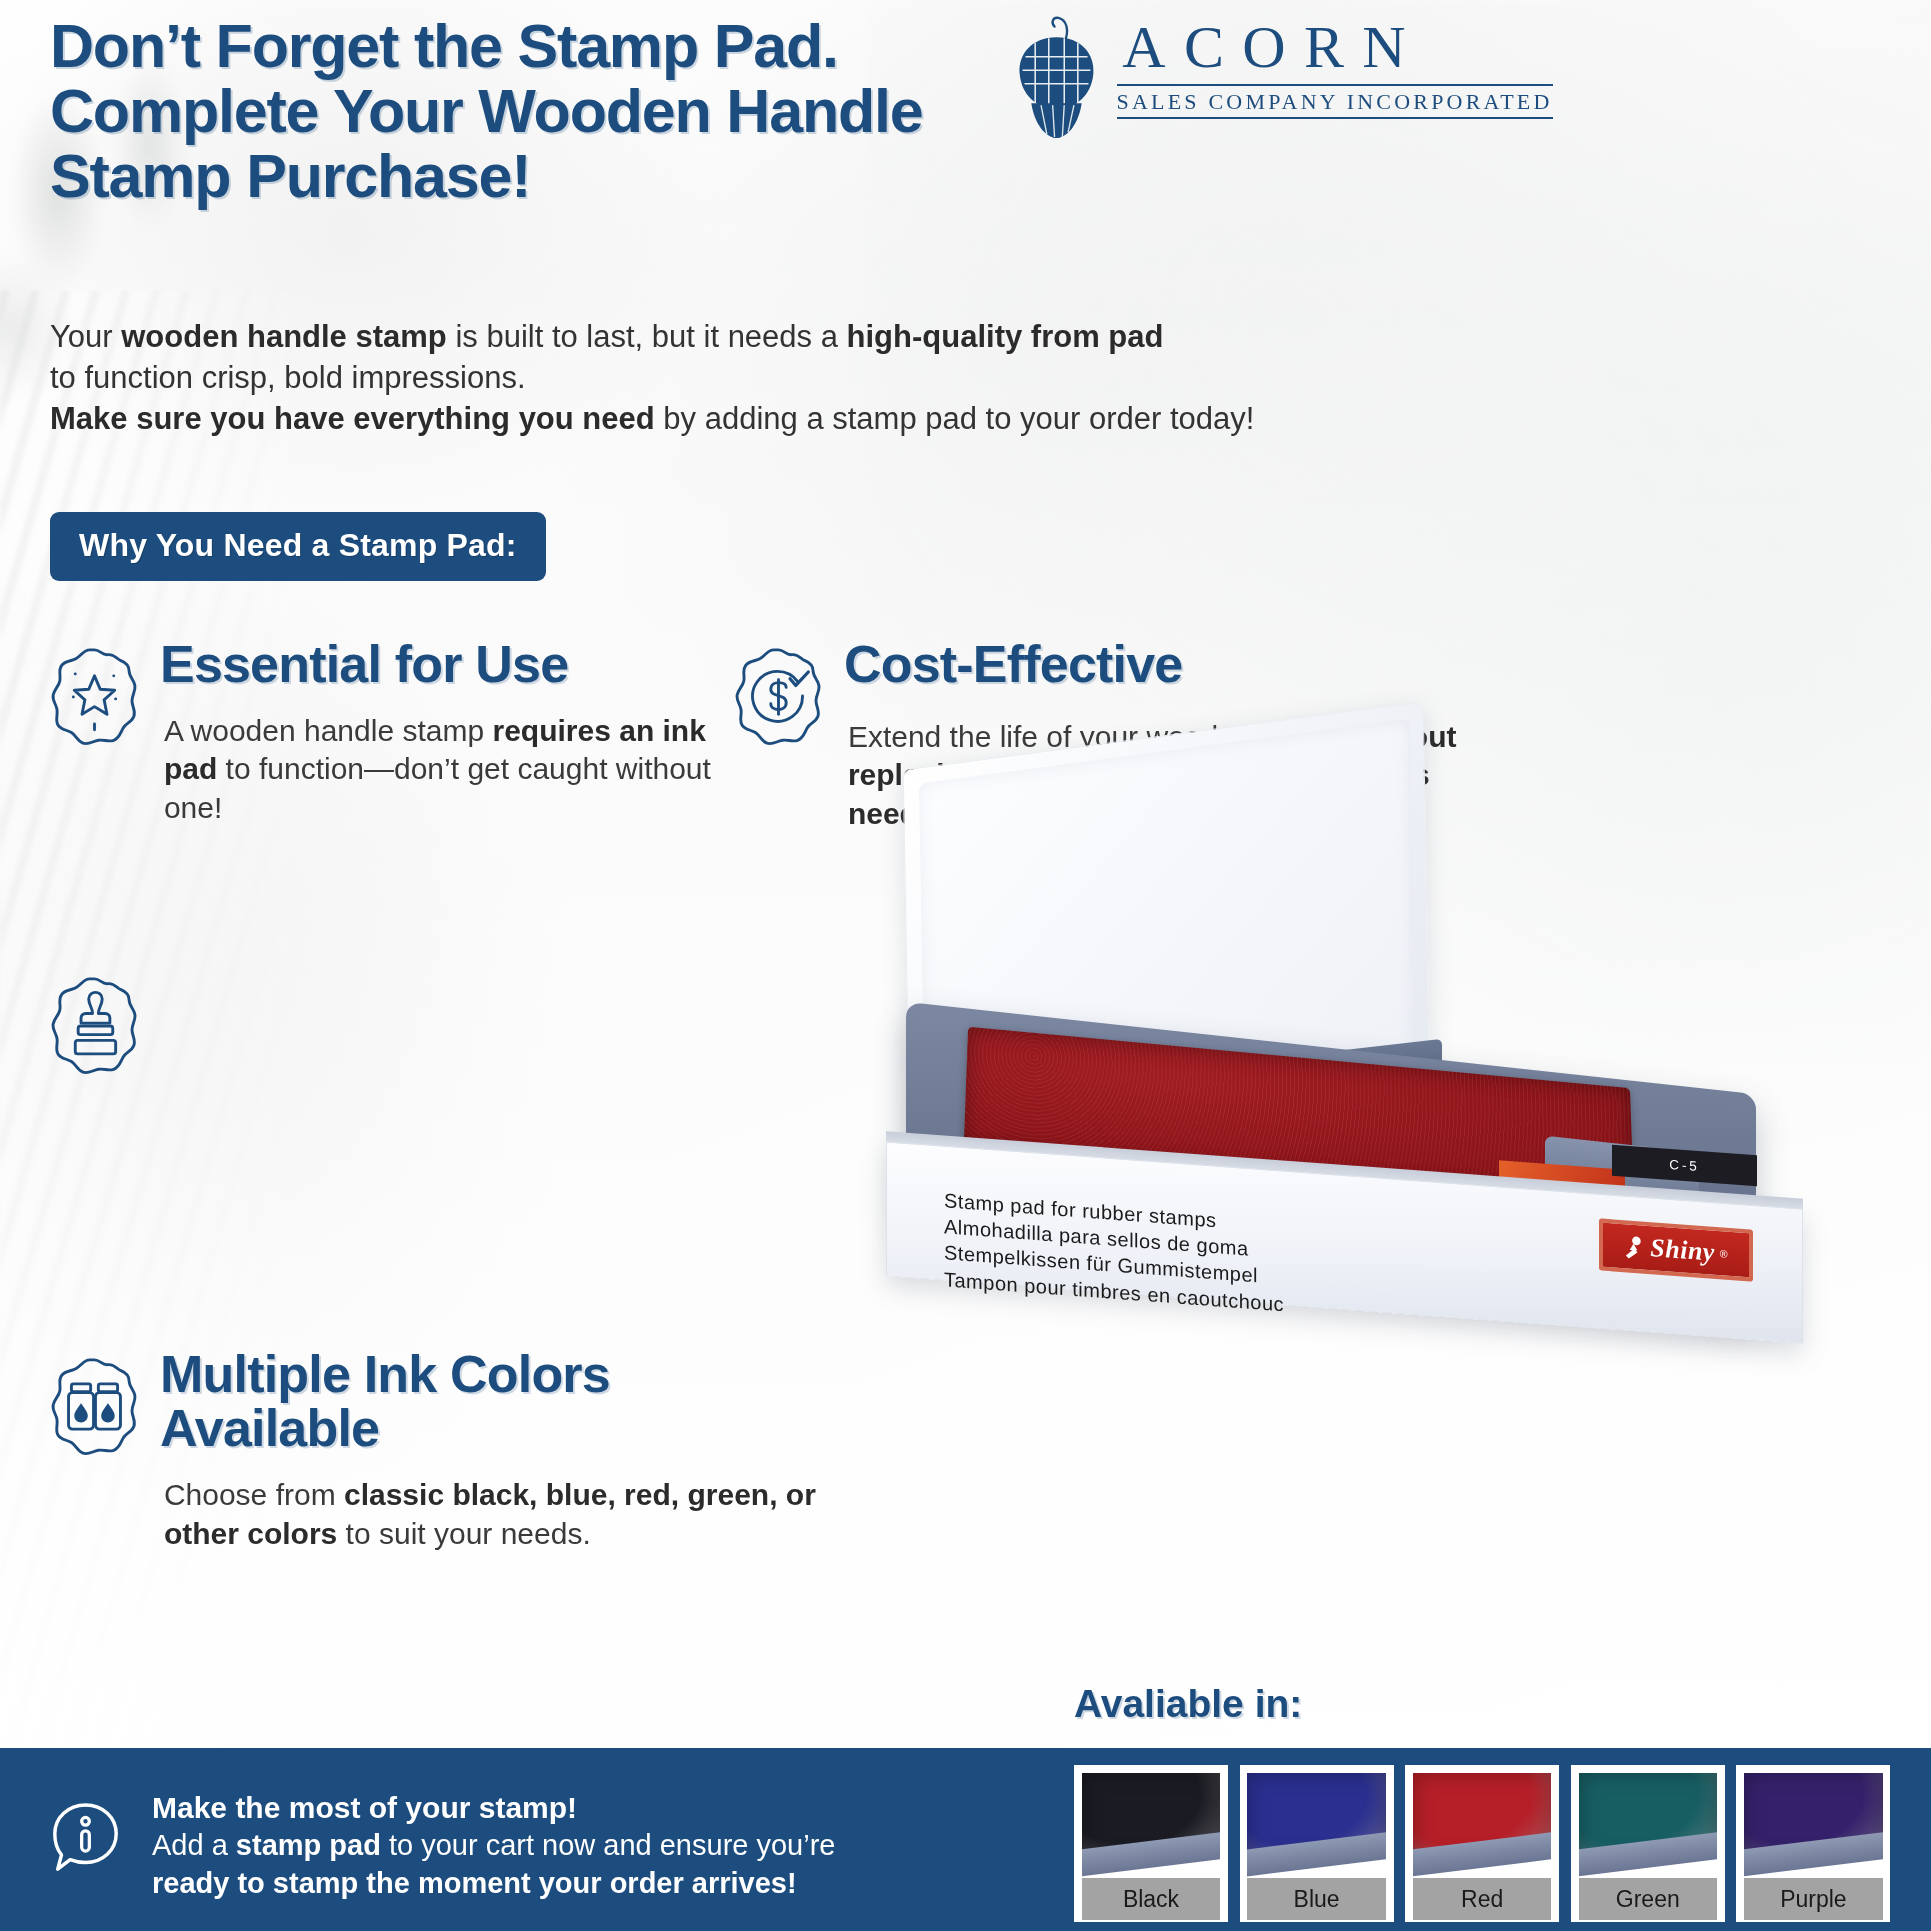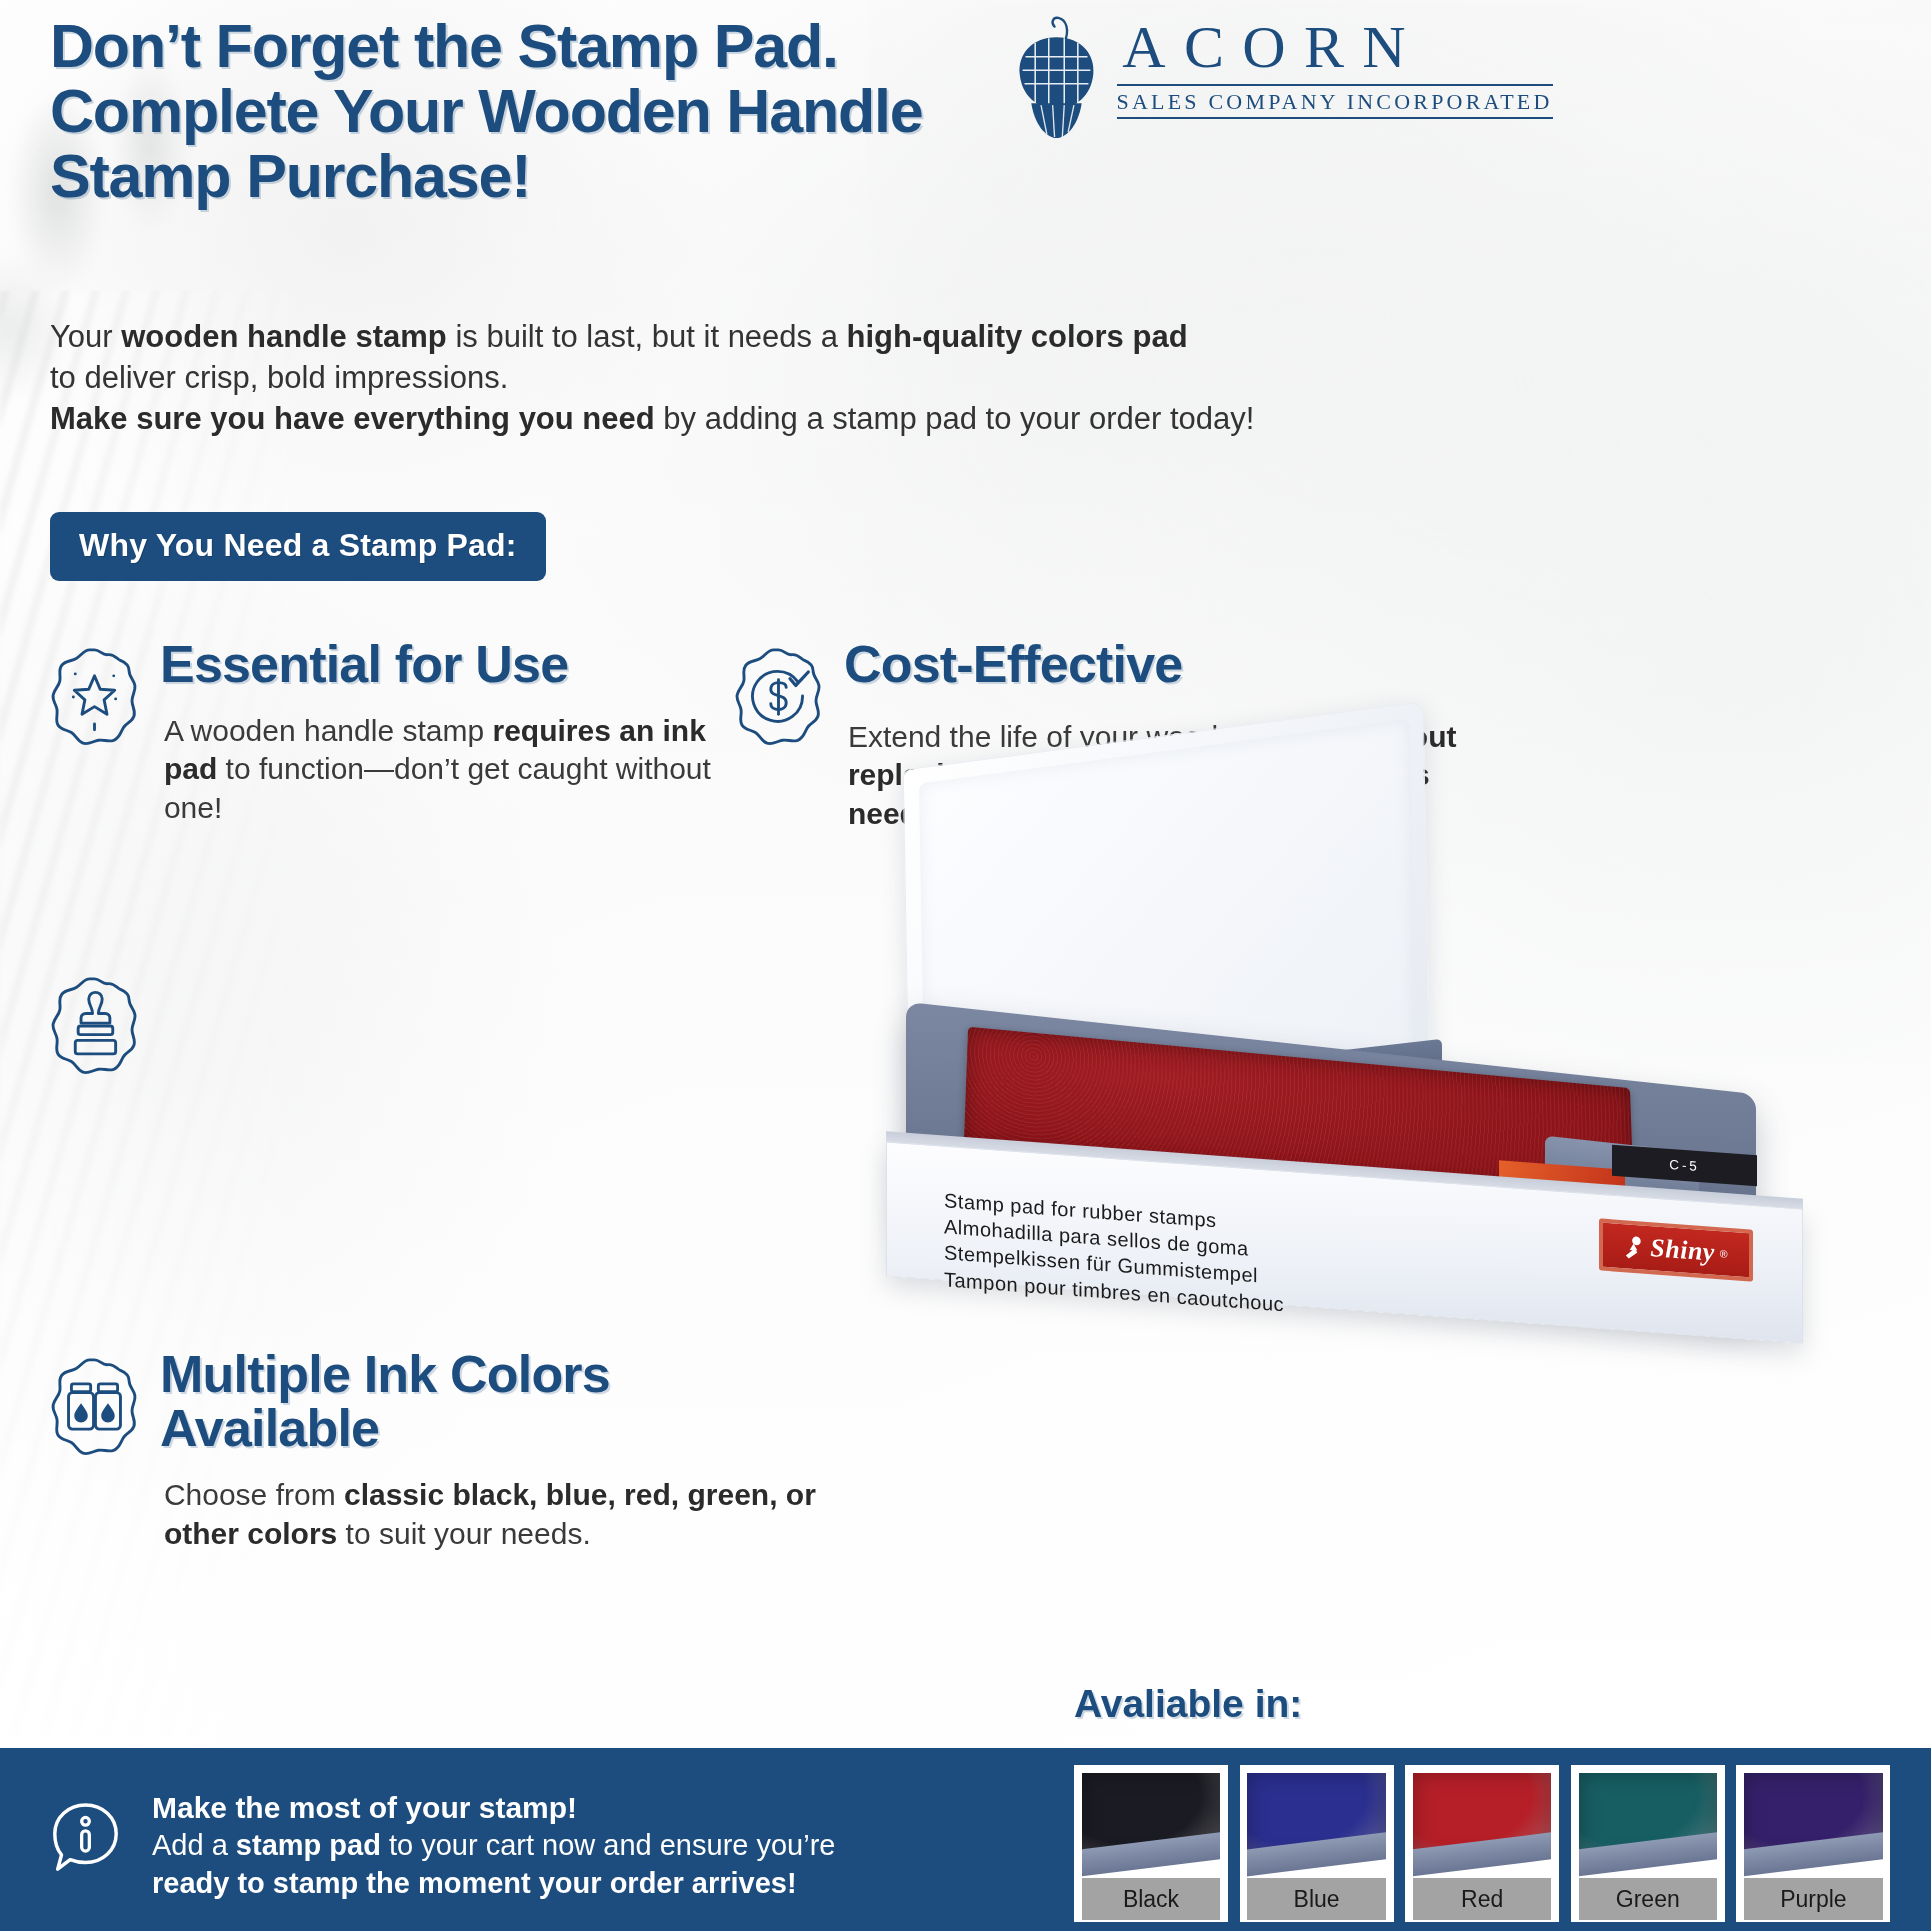--- a/index.html
+++ b/index.html
@@ -295,23 +295,23 @@
     <div class="logo-text">
       <div class="logo-word">ACORN</div>
       <div class="logo-rules">
         <div class="logo-sub">SALES COMPANY INCORPORATED</div>
       </div>
     </div>
   </div>
 
   <div class="intro">
     <div>
-      <span>Your </span><b>wooden handle stamp</b><span> is built to last, but it needs a </span><b>high-quality colors pad</b>
-    </div>
-    <div>to deliver crisp, bold impressions.</div>
+      <span>Your </span><b>wooden handle stamp</b><span> is built to last, but it needs a </span><b>high-quality from pad</b>
+    </div>
+    <div>to function crisp, bold impressions.</div>
     <div>
       <b>Make sure you have everything you need</b><span> by adding a stamp pad to your order today!</span>
     </div>
   </div>
 
   <div class="pill">Why You Need a Stamp Pad:</div>
 
   <div class="feat" id="feat-essential">
     <svg class="badge-icon" viewBox="0 0 92 104">
       <path d="M46 3 C52 3 54 9 60 8 C66 7 69 12 73 14 C78 16 82 19 82 25 C82 31 87 34 88 40

